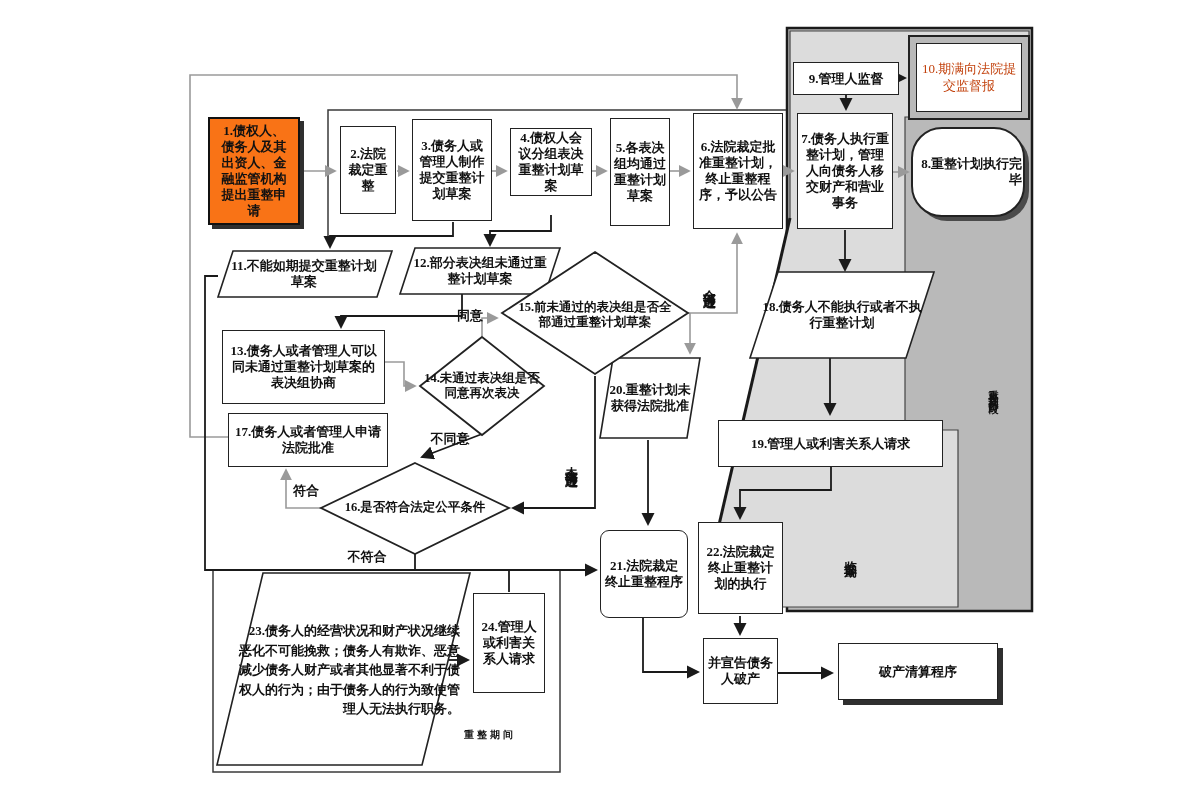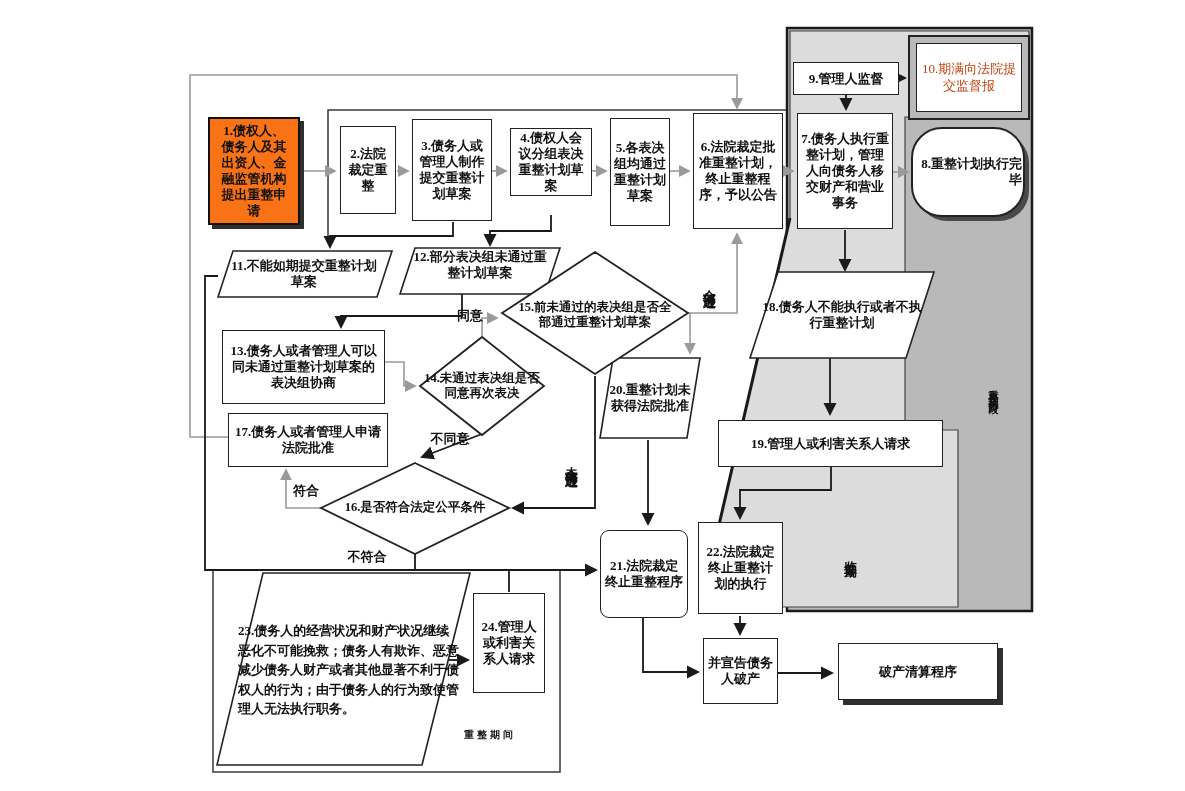--- a/index.html
+++ b/index.html
@@ -125,21 +125,21 @@
   <div class="node plain" style="left:914px;top:130px;width:108px;height:84px;text-align:right;">8.重整计划执行完毕</div>
 
   <div class="node rect" style="left:793px;top:62px;width:106px;height:33px;">9.管理人监督</div>
 
   <div class="dbl-outer" style="left:908px;top:35px;width:122px;height:85px;">
     <div class="dbl-inner">10.期满向法院提交监督报</div>
   </div>
 
   <div class="node plain" style="left:228px;top:253px;width:152px;height:42px;">11.不能如期提交重整计划草案</div>
 
-  <div class="node plain" style="left:408px;top:248px;width:144px;height:33px;">12.部分表决组未通过重整计划草案</div>
+  <div class="node plain" style="left:408px;top:254px;width:144px;height:33px;">12.部分表决组未通过重整计划草案</div>
 
   <div class="node rect" style="left:222px;top:330px;width:163px;height:74px;">13.债务人或者管理人可以同未通过重整计划草案的表决组协商</div>
 
   <div class="node plain small" style="left:424px;top:343px;width:116px;height:86px;">14.未通过表决组是否同意再次表决</div>
 
   <div class="node plain small" style="left:517px;top:260px;width:156px;height:110px;">15.前未通过的表决组是否全部通过重整计划草案</div>
 
   <div class="node plain small" style="left:343px;top:472px;width:144px;height:72px;">16.是否符合法定公平条件</div>
 
   <div class="node rect" style="left:228px;top:413px;width:160px;height:54px;">17.债务人或者管理人申请法院批准</div>
@@ -147,21 +147,21 @@
   <div class="node plain" style="left:762px;top:278px;width:160px;height:74px;">18.债务人不能执行或者不执行重整计划</div>
 
   <div class="node rect" style="left:718px;top:420px;width:225px;height:47px;">19.管理人或利害关系人请求</div>
 
   <div class="node plain" style="left:607px;top:362px;width:86px;height:72px;">20.重整计划未获得法院批准</div>
 
   <div class="node rect" style="left:600px;top:530px;width:88px;height:88px;border-radius:9px;">21.法院裁定终止重整程序</div>
 
   <div class="node rect" style="left:698px;top:522px;width:85px;height:92px;">22.法院裁定终止重整计划的执行</div>
 
-  <div class="node plain" style="left:238px;top:580px;width:222px;height:180px;text-align:left;line-height:1.5;">23.债务人的经营状况和财产状况继续恶化不可能挽救；债务人有欺诈、恶意减少债务人财产或者其他显著不利于债权人的行为；由于债务人的行为致使管理人无法执行职务。</div>
+  <div class="node plain" style="left:238px;top:580px;width:222px;height:180px;text-align:right;line-height:1.5;">23.债务人的经营状况和财产状况继续恶化不可能挽救；债务人有欺诈、恶意减少债务人财产或者其他显著不利于债权人的行为；由于债务人的行为致使管理人无法执行职务。</div>
 
   <div class="node rect" style="left:473px;top:593px;width:72px;height:100px;">24.管理人或利害关系人请求</div>
 
   <div class="node rect" style="left:703px;top:638px;width:75px;height:66px;">并宣告债务人破产</div>
 
   <div class="node rect-shadow" style="left:838px;top:643px;width:160px;height:57px;">破产清算程序</div>
 
   <div class="node plain" style="left:448px;top:306px;width:44px;height:20px;">同意</div>
 
   <div class="node plain" style="left:418px;top:429px;width:64px;height:20px;">不同意</div>

